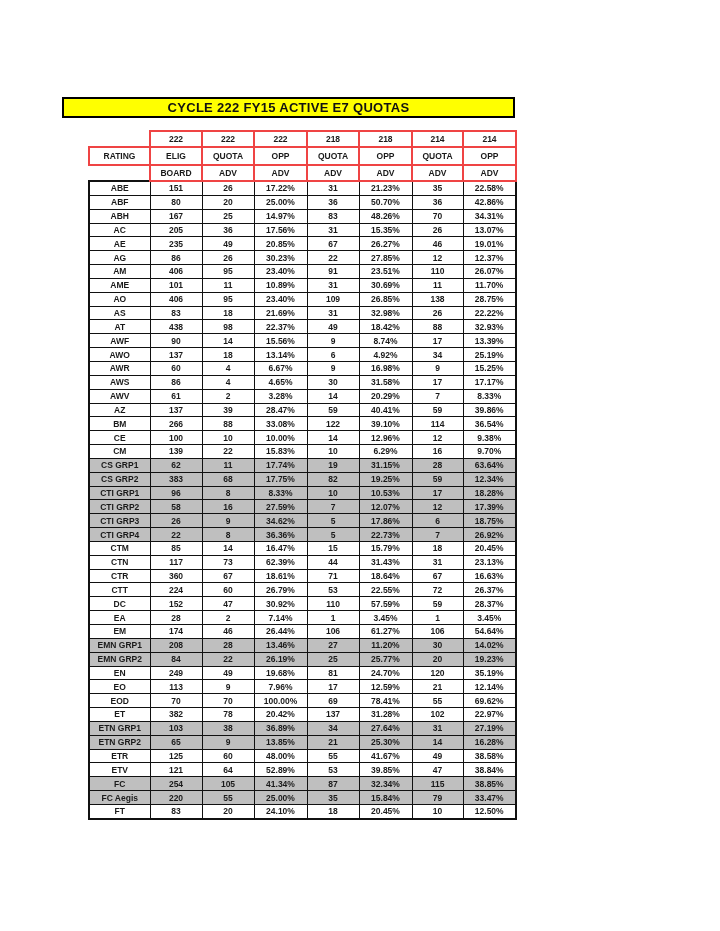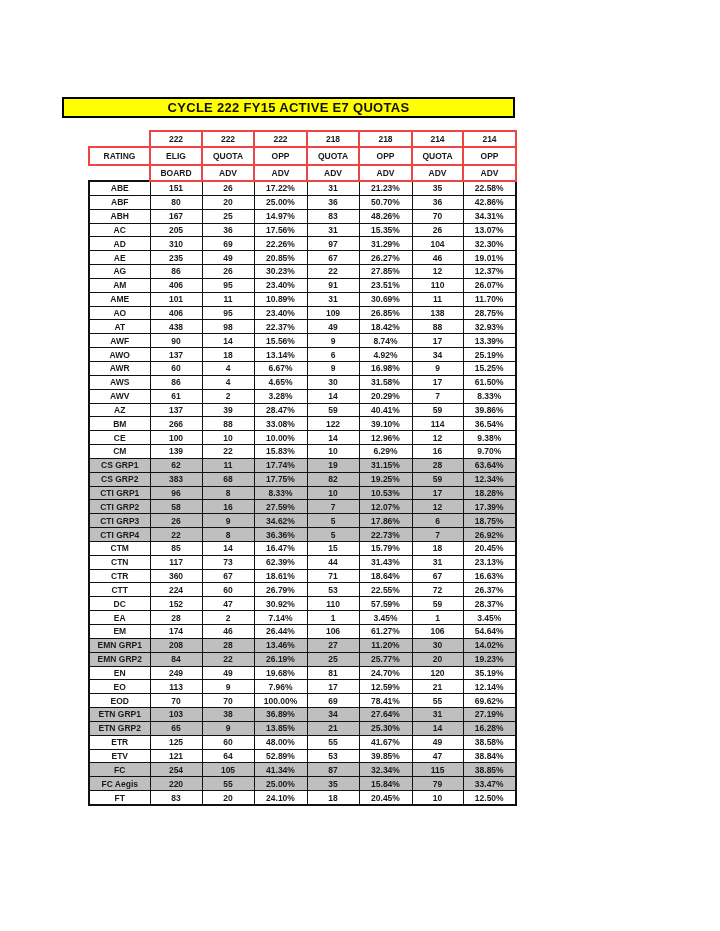--- a/index.html
+++ b/index.html
@@ -144,30 +144,20 @@
           <td>AC</td>
           <td class="green thick-left">205</td>
           <td class="green">36</td>
           <td class="green">17.56%</td>
           <td class="thick-left">31</td>
           <td>15.35%</td>
           <td class="thick-left">26</td>
           <td>13.07%</td>
         </tr>
         <tr class="body-row">
-          <td>AD</td>
-          <td class="green thick-left">310</td>
-          <td class="green">69</td>
-          <td class="green">22.26%</td>
-          <td class="thick-left">97</td>
-          <td>31.29%</td>
-          <td class="thick-left">104</td>
-          <td>32.30%</td>
-        </tr>
-        <tr class="body-row">
           <td>AE</td>
           <td class="green thick-left">235</td>
           <td class="green">49</td>
           <td class="green">20.85%</td>
           <td class="thick-left">67</td>
           <td>26.27%</td>
           <td class="thick-left">46</td>
           <td>19.01%</td>
         </tr>
         <tr class="body-row">
@@ -204,20 +194,30 @@
           <td>AO</td>
           <td class="green thick-left">406</td>
           <td class="green">95</td>
           <td class="green">23.40%</td>
           <td class="thick-left">109</td>
           <td>26.85%</td>
           <td class="thick-left">138</td>
           <td>28.75%</td>
         </tr>
         <tr class="body-row">
+          <td>AS</td>
+          <td class="green thick-left">83</td>
+          <td class="green">18</td>
+          <td class="green">21.69%</td>
+          <td class="thick-left">31</td>
+          <td>32.98%</td>
+          <td class="thick-left">26</td>
+          <td>22.22%</td>
+        </tr>
+        <tr class="body-row">
           <td>AT</td>
           <td class="green thick-left">438</td>
           <td class="green">98</td>
           <td class="green">22.37%</td>
           <td class="thick-left">49</td>
           <td>18.42%</td>
           <td class="thick-left">88</td>
           <td>32.93%</td>
         </tr>
         <tr class="body-row">
@@ -251,21 +251,21 @@
           <td>15.25%</td>
         </tr>
         <tr class="body-row">
           <td>AWS</td>
           <td class="green thick-left">86</td>
           <td class="green">4</td>
           <td class="green">4.65%</td>
           <td class="thick-left">30</td>
           <td>31.58%</td>
           <td class="thick-left">17</td>
-          <td>61.50%</td>
+          <td>17.17%</td>
         </tr>
         <tr class="body-row">
           <td>AWV</td>
           <td class="green thick-left">61</td>
           <td class="green">2</td>
           <td class="green">3.28%</td>
           <td class="thick-left">14</td>
           <td>20.29%</td>
           <td class="thick-left">7</td>
           <td>8.33%</td>
@@ -482,20 +482,30 @@
         </tr>
         <tr class="body-row">
           <td>EOD</td>
           <td class="green thick-left">70</td>
           <td class="green">70</td>
           <td class="green">100.00%</td>
           <td class="thick-left">69</td>
           <td>78.41%</td>
           <td class="thick-left">55</td>
           <td>69.62%</td>
+        </tr>
+        <tr class="body-row">
+          <td>ET</td>
+          <td class="green thick-left">382</td>
+          <td class="green">78</td>
+          <td class="green">20.42%</td>
+          <td class="thick-left">137</td>
+          <td>31.28%</td>
+          <td class="thick-left">102</td>
+          <td>22.97%</td>
         </tr>
         <tr class="body-row shaded">
           <td>ETN GRP1</td>
           <td class="green thick-left">103</td>
           <td class="green">38</td>
           <td class="green">36.89%</td>
           <td class="thick-left">34</td>
           <td>27.64%</td>
           <td class="thick-left">31</td>
           <td>27.19%</td>

